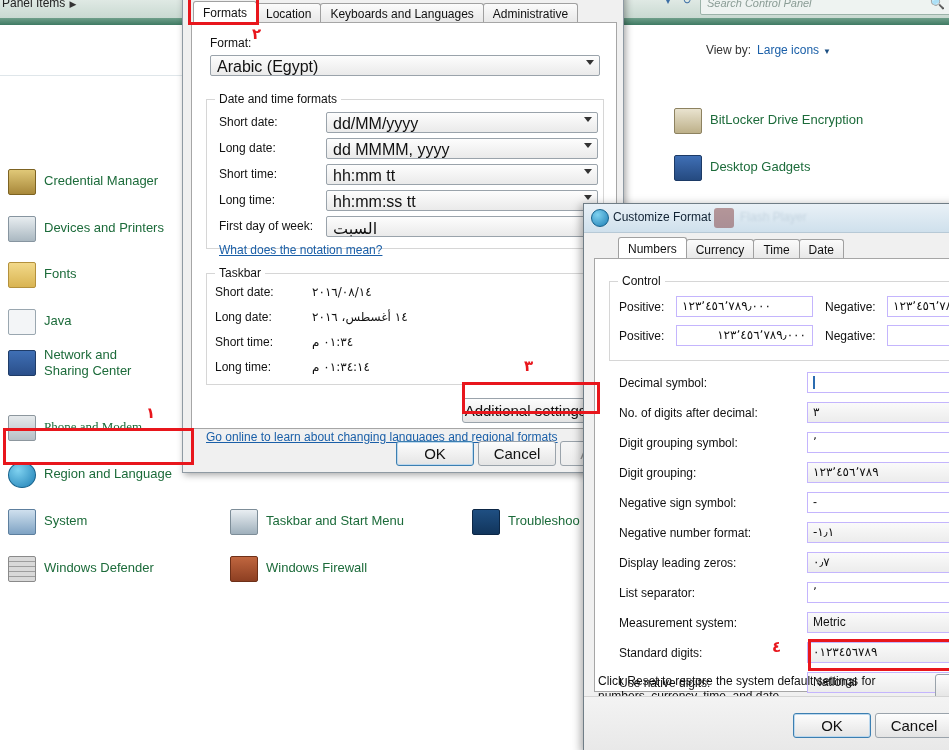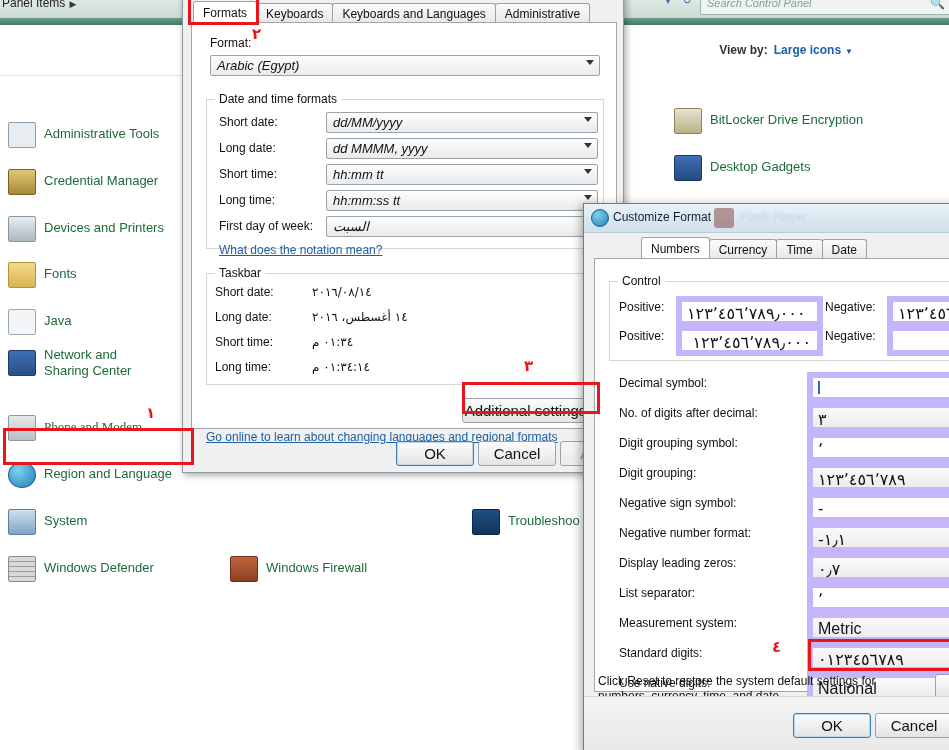--- a/index.html
+++ b/index.html
@@ -16,21 +16,21 @@
   #cp-breadcrumb .chev{font-size:9px;margin-left:4px;color:#333;}
   #cp-greenbar{position:absolute;left:0;top:18px;width:949px;height:7px;
     background:linear-gradient(#6f9f8a,#3f7a63);}
   #cp-searchbox{position:absolute;left:700px;top:-6px;width:249px;height:19px;
     background:#eef3f1;border:1px solid #9bb3a9;border-radius:2px;}
   #cp-search-text{position:absolute;left:6px;top:2px;font-size:11px;color:#8a9c95;font-style:italic;}
   #cp-search-icon{position:absolute;right:5px;top:1px;color:#2a5c99;font-size:12px;}
   #cp-navbtns{position:absolute;left:660px;top:-6px;width:36px;height:19px;}
   .navbtn{position:absolute;top:0;width:16px;height:18px;color:#3b6ea5;font-size:11px;text-align:center;}
   #cp-body{position:absolute;left:0;top:25px;width:949px;height:725px;background:#fff;}
-  #cp-viewby{position:absolute;right:96px;top:18px;font-size:12px;color:#1c4f82;white-space:nowrap;font-weight:bold;}
+  #cp-viewby{position:absolute;right:118px;top:18px;font-size:12px;color:#1c4f82;white-space:nowrap;}
   #cp-viewby .lbl{color:#333;}
   #cp-viewby .val{color:#1a5fa8;margin-left:6px;}
   #cp-viewby .caret{font-size:8px;margin-left:4px;}
   #cp-leftrule{position:absolute;left:0;top:50px;width:200px;height:1px;background:#dfe6ea;}
 
   .cp-item{position:absolute;display:flex;align-items:center;white-space:nowrap;cursor:default;}
   .cp-item .ico{width:30px;height:30px;margin-right:8px;flex:0 0 30px;position:relative;}
   .cp-item .lbl{font-size:13px;color:#1c6b3a;line-height:16px;}
   .cp-item.two .lbl{white-space:normal;width:120px;}
 
@@ -57,21 +57,21 @@
   #region-dialog{position:absolute;left:182px;top:-14px;width:440px;height:485px;
     background:#f0f0f0;border:1px solid #8f9aa3;box-shadow:2px 2px 7px rgba(0,0,0,.35);}
   #region-tabstrip{position:absolute;left:10px;top:14px;height:22px;white-space:nowrap;}
   .tab{display:inline-block;height:20px;line-height:20px;padding:0 9px;font-size:12px;color:#111;
     background:linear-gradient(#fbfbfb,#e6e6e6);border:1px solid #a0a0a0;border-bottom:none;
     border-radius:3px 3px 0 0;margin-right:-1px;vertical-align:bottom;}
   .tab.active{background:#fff;height:22px;line-height:22px;}
   #region-page{position:absolute;left:8px;top:35px;width:424px;height:405px;background:#fff;border:1px solid #a6a6a6;}
   .fld-label{position:absolute;font-size:12px;color:#111;}
   .combo{position:absolute;height:19px;background:linear-gradient(#fdfdfd,#eaeaea);
-    border:1px solid #9aa3ab;border-radius:2px;font-size:13px;color:#111;font-style:italic;}
+    border:1px solid #9aa3ab;border-radius:2px;font-size:16px;color:#111;}
   .combo .txt{position:absolute;left:6px;top:2px;white-space:nowrap;}
   .combo .arrow{position:absolute;right:5px;top:4px;width:0;height:0;
     border-left:4px solid transparent;border-right:4px solid transparent;border-top:5px solid #333;}
   .group{position:absolute;border:1px solid #d6d6d6;}
   .group > .cap{position:absolute;top:-8px;left:8px;background:#fff;padding:0 4px;font-size:12px;color:#111;}
   .link{position:absolute;font-size:12px;color:#1a5fa8;text-decoration:underline;cursor:pointer;}
   .exline{position:absolute;font-size:12px;color:#111;white-space:nowrap;}
   .arnum{font-family:"DejaVu Sans",sans-serif;direction:rtl;unicode-bidi:embed;}
   .btn{position:absolute;height:23px;background:linear-gradient(#fdfdfd,#e4e4e4);
     border:1px solid #9aa3ab;border-radius:3px;font-size:15px;color:#111;
@@ -83,23 +83,23 @@
   #custom-dialog{position:absolute;left:583px;top:203px;width:420px;height:547px;
     background:#f0f0f0;border:1px solid #6f7d86;box-shadow:-2px 2px 9px rgba(0,0,0,.35);}
   #custom-titlebar{position:absolute;left:0;top:0;width:420px;height:28px;
     background:linear-gradient(#e9f1f7,#cfe0ec);border-bottom:1px solid #b7c9d6;}
   #custom-title-icon{position:absolute;left:7px;top:5px;width:16px;height:16px;border-radius:50%;
     background:radial-gradient(circle at 35% 30%,#7fd2f0,#1f7fb5);border:1px solid #14618c;}
   #custom-title-text{position:absolute;left:29px;top:6px;font-size:12px;color:#123;}
   #ghost-flash{position:absolute;left:130px;top:3px;width:120px;height:22px;opacity:.45;}
   #ghost-flash .g-ic{position:absolute;left:0;top:1px;width:20px;height:20px;background:#7a2b2b;border-radius:3px;}
   #ghost-flash .g-tx{position:absolute;left:26px;top:3px;font-size:12px;color:#a9bccb;filter:blur(1px);}
-  #custom-tabstrip{position:absolute;left:28px;top:33px;height:22px;white-space:nowrap;padding-left:29px;}
+  #custom-tabstrip{position:absolute;left:5px;top:33px;height:22px;white-space:nowrap;padding-left:29px;}
   #custom-page{position:absolute;left:10px;top:54px;width:400px;height:432px;background:#fff;border:1px solid #a6a6a6;}
-  .txtbox{position:absolute;height:19px;background:#fff;border:6px solid #c4b5fd;font-size:16px;color:#111;}
+  .txtbox{position:absolute;height:19px;background:#fff;border:1px solid #c4b5fd;font-size:12px;color:#111;}
   .txtbox.gray{background:linear-gradient(#fafafa,#ececec);}
   .txtbox .t{position:absolute;left:5px;top:2px;white-space:nowrap;}
   .txtbox .t.right{left:auto;right:6px;}
   .caret-blue{position:absolute;left:5px;top:3px;width:2px;height:13px;background:#2b6cb0;}
   #custom-footer{position:absolute;left:0;top:492px;width:420px;height:55px;
     background:linear-gradient(#f3f3f3,#e8e8e8);border-top:1px solid #d4d4d4;}
 
   
   .redbox{position:absolute;border:3px solid #e8161c;pointer-events:none;}
   .rednum{position:absolute;color:#e8161c;font-size:15px;font-weight:bold;
@@ -125,26 +125,20 @@
     </div>
   </div>
   <div id="cp-greenbar"></div>
 
   <div id="cp-body">
     <div id="cp-viewby">
       <span class="lbl">View by:</span><span class="val">Large icons</span><span class="caret">▼</span>
     </div>
     <div id="cp-leftrule"></div>
 
-    <div class="cp-item" style="left:6px;top:94px;">
-      <span class="ico">
-          <span class="ic admin"></span>
-        </span>
-      <span class="lbl">Administrative Tools</span>
-    </div>
     <div class="cp-item" style="left:6px;top:141px;">
       <span class="ico">
           <span class="ic safe"></span>
         </span>
       <span class="lbl">Credential Manager</span>
     </div>
     <div class="cp-item" style="left:6px;top:188px;">
       <span class="ico">
           <span class="ic printer"></span>
         </span>
@@ -186,20 +180,26 @@
         </span>
       <span class="lbl">System</span>
     </div>
     <div class="cp-item" style="left:6px;top:528px;">
       <span class="ico">
           <span class="ic bricks"></span>
         </span>
       <span class="lbl">Windows Defender</span>
     </div>
 
+    <div class="cp-item" style="left:228px;top:481px;">
+      <span class="ico">
+          <span class="ic taskbar"></span>
+        </span>
+      <span class="lbl">Taskbar and Start Menu</span>
+    </div>
     <div class="cp-item" style="left:228px;top:528px;">
       <span class="ico">
           <span class="ic firewall"></span>
         </span>
       <span class="lbl">Windows Firewall</span>
     </div>
 
     <div class="cp-item clip" style="left:470px;top:481px;width:113px;">
       <span class="ico">
           <span class="ic trouble"></span>
@@ -221,21 +221,21 @@
           <span class="ic gadgets"></span>
         </span>
       <span class="lbl">Desktop Gadgets</span>
     </div>
   </div>
 </div>
 
 <div id="region-dialog">
 
   <div id="region-tabstrip">
-    <span class="tab active">Formats</span><span class="tab">Keyboards</span><span class="tab">Keyboards and Languages</span><span class="tab">Administrative</span>
+    <span class="tab active">Formats</span><span class="tab">Location</span><span class="tab">Keyboards and Languages</span><span class="tab">Administrative</span>
   </div>
 
   <div id="region-page">
     <div class="fld-label" style="left:18px;top:13px;">Format:</div>
     <div class="combo" style="left:18px;top:32px;width:388px;">
       <span class="txt">Arabic (Egypt)</span>
       <span class="arrow"></span>
     </div>
 
     <div class="group" style="left:14px;top:76px;width:396px;height:148px;">

